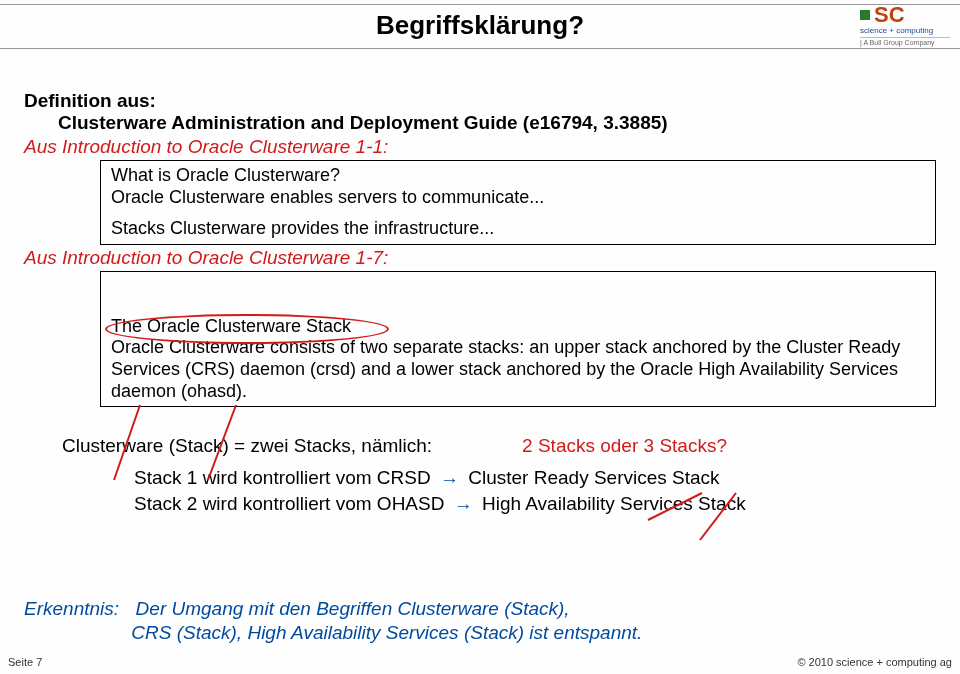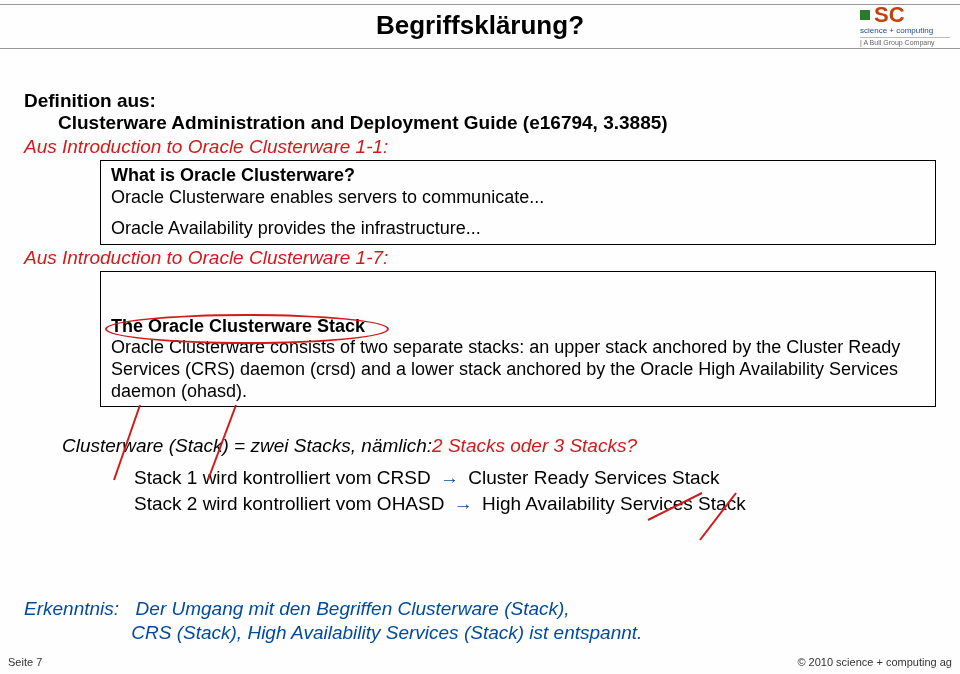--- a/index.html
+++ b/index.html
@@ -93,21 +93,21 @@
   .box {
     border: 1px solid #000;
     margin-left: 76px;
     padding: 4px 10px;
     font-size: 18px;
     line-height: 1.2;
     margin-top: 2px;
     background: transparent;
   }
   .box .q {
-    font-weight: bold;
+    font-weight: normal;
   }
 
   .stack-title-wrap {
     position: relative;
     display: inline-block;
     margin-top: 40px;
   }
   .red-oval {
     position: absolute;
     border: 2px solid #d11b1b;
@@ -160,21 +160,21 @@
     color: #333;
   }
 
   .stacks-q {
     color: #d11b1b;
     font-size: 19px;
   }
   .row-flex {
     display: flex;
     align-items: baseline;
-    font-style: italic;
+    gap: 90px;
   }
   svg.arrows {
     position: absolute;
     left: 0; top: 0;
     pointer-events: none;
   }
 </style>
 </head>
 <body>
 
@@ -192,21 +192,21 @@
 
 <div class="body">
   <div class="def-label">Definition aus:</div>
   <div class="def-line">Clusterware Administration and Deployment Guide (e16794, 3.3885)</div>
 
   <div class="intro">Aus Introduction to Oracle Clusterware 1-1:</div>
   <div class="box">
     <div class="q">What is Oracle Clusterware?</div>
     <div>Oracle Clusterware enables servers to communicate...</div>
     <div style="height:10px"></div>
-    <div>Oracle Availability provides the infrastructure...</div>
+    <div>Stacks Clusterware provides the infrastructure...</div>
   </div>
 
   <div class="intro" style="margin-top:2px">Aus Introduction to Oracle Clusterware 1-7:</div>
   <div class="box" id="box2" style="position:relative;">
     <span class="q stack-title-wrap">
       <span id="box2title">The Oracle Clusterware Stack</span>
       <span class="red-oval" style="left:-6px; top:-2px; width:280px; height:26px;"></span>
     </span>
     <div id="box2para">Oracle Clusterware consists of two separate stacks: an upper stack anchored by the Cluster Ready Services (CRS) daemon (crsd) and a lower stack anchored by the Oracle High Availability Services daemon (ohasd).</div>
   </div>

